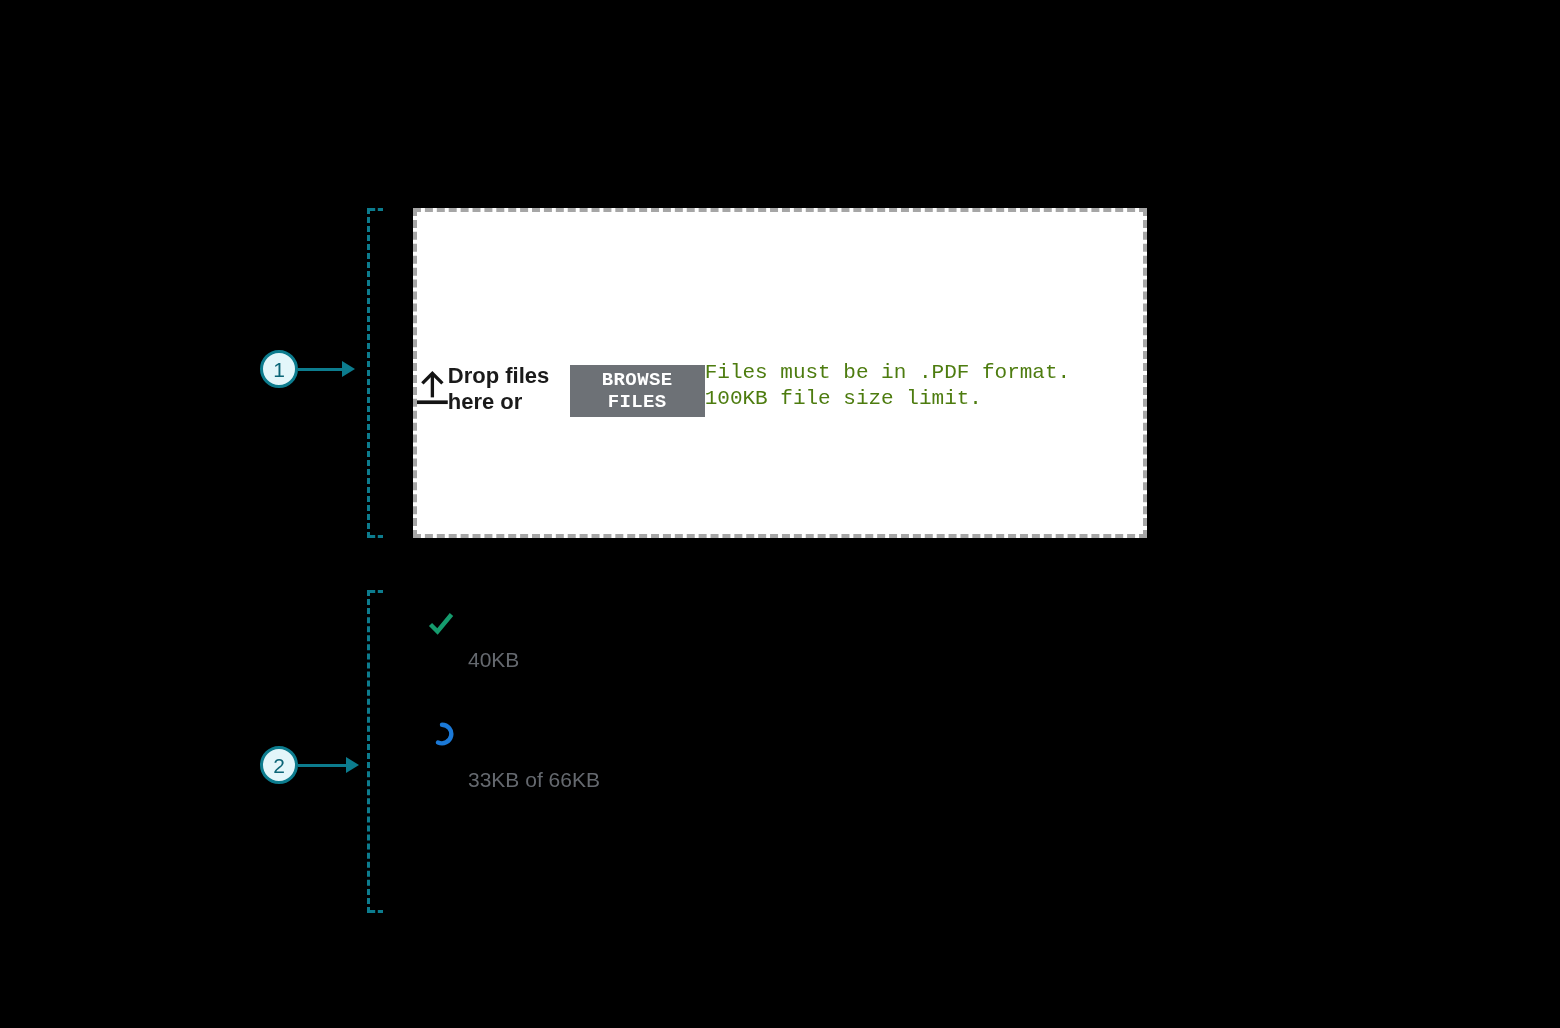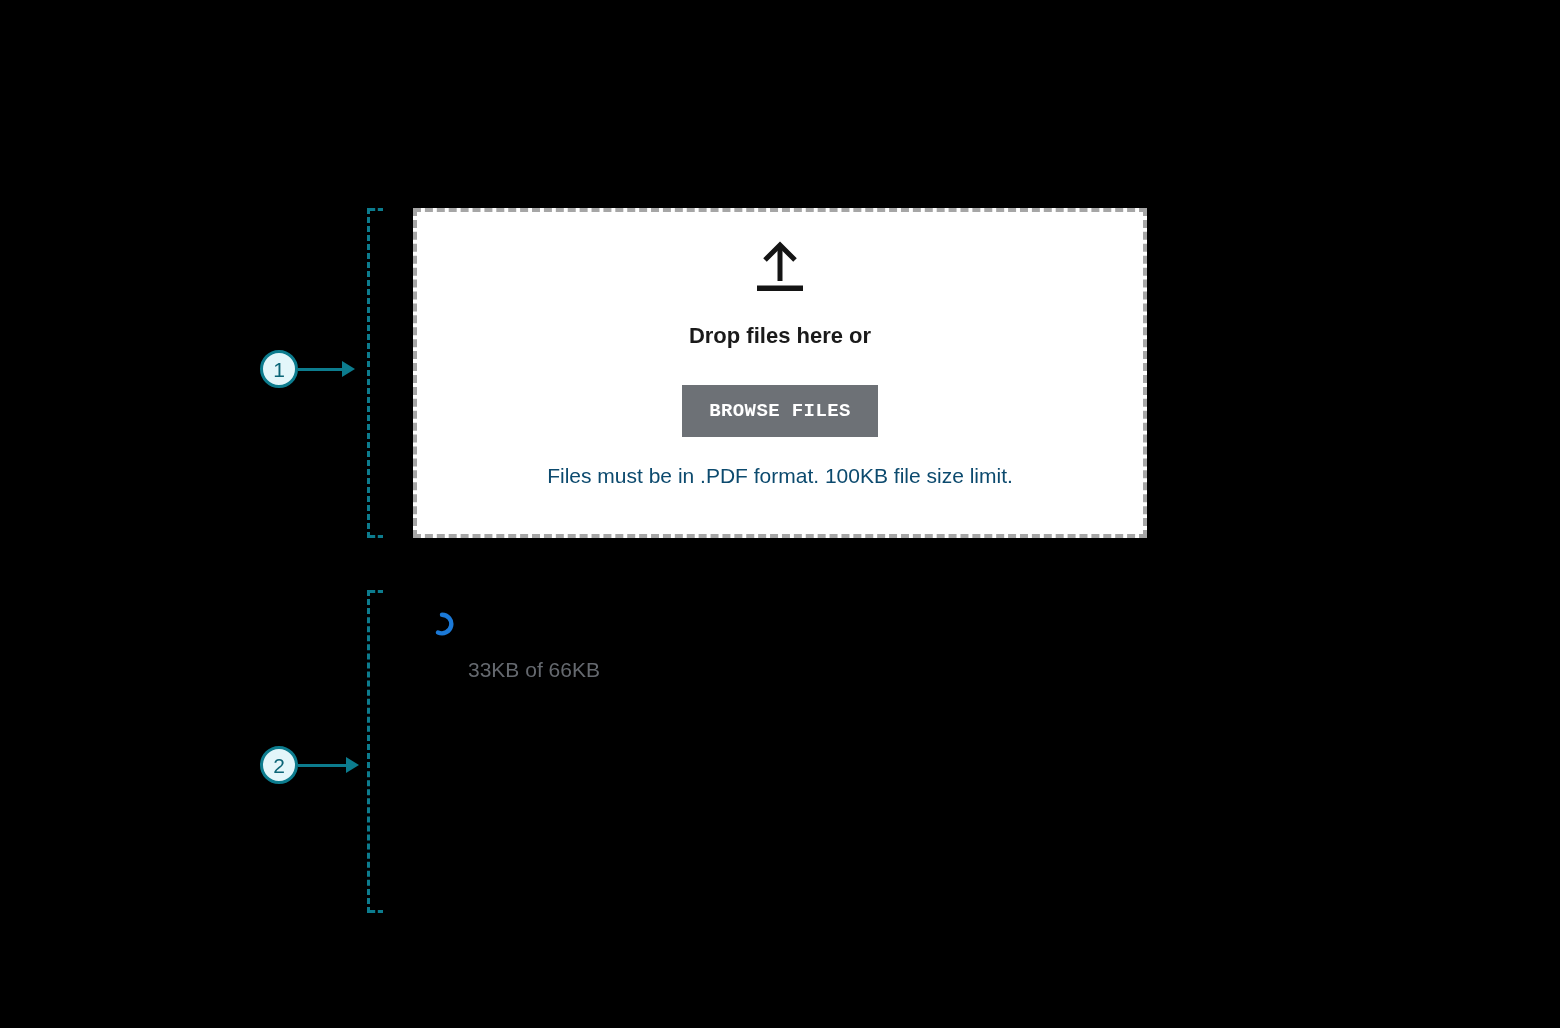--- a/index.html
+++ b/index.html
@@ -33,33 +33,33 @@
   }
   
   .bracket{position:absolute;width:16px;border-left:3px dashed var(--accent);}
   .bracket .tick{position:absolute;left:0;width:13px;border-top:3px dashed var(--accent);}
   .bracket .tick.top{top:0;}
   .bracket .tick.bottom{bottom:0;}
   
   .dropzone{
     position:absolute;left:413px;top:208px;width:734px;height:330px;
     box-sizing:border-box;background:#fff;border:4px dashed var(--dash);
-    display:flex;flex-direction:column;align-items:center;
+    display:flex;flex-direction:row;align-items:center;
   }
   .upload-icon{margin-top:25px;}
   .dz-heading{
     margin-top:32px;font-size:22px;line-height:26px;font-weight:700;color:#1A1A1A;
   }
   .browse-btn{
     margin-top:36px;width:196px;height:52px;border:none;cursor:pointer;
     background:var(--btn);color:#FFFFFF;font-family:Liberation Mono, monospace;
     font-size:19px;font-weight:600;letter-spacing:0.4px;
   }
   .dz-note{
-    margin-top:26px;font-size:21px;line-height:26px;color:#0c4a6e;
+    margin-top:26px;font-size:21px;line-height:26px;color:#4d7c0f;font-family:Liberation Mono, monospace;
   }
   
   .file-list{position:absolute;left:413px;top:590px;width:440px;height:323px;}
   .file-item{position:absolute;left:0;width:100%;height:70px;}
   .file-item:nth-child(1){top:20px;}
   .file-item:nth-child(2){top:130px;}
   .file-item:nth-child(3){top:236px;}
   .file-item .icon{position:absolute;left:15px;top:0;width:26px;height:26px;}
   .file-item.uploading .icon{left:17px;top:2px;width:24px;height:24px;}
   .file-item .size{
@@ -106,20 +106,26 @@
       <path d="M23 44 L23 10" stroke="#141414" stroke-width="5" fill="none"></path>
       <path d="M8 23 L23 8 L38 23" stroke="#141414" stroke-width="5" fill="none"></path>
       <rect x="0" y="48.5" width="46" height="5.5" fill="#141414"></rect>
     </svg>
     <div class="dz-heading">Drop files here or</div>
     <button class="browse-btn">BROWSE FILES</button>
     <div class="dz-note">Files must be in .PDF format. 100KB file size limit.</div>
   </div>
 
   <div class="file-list">
+      <div class="file-item success">
+        <svg class="icon" viewBox="0 0 26 26">
+          <polyline points="2.5,14.5 9.5,21.5 23.5,4.5" fill="none" stroke="#159B6D" stroke-width="4.4"></polyline>
+        </svg>
+        <span class="size">40KB</span>
+      </div>
       <div class="file-item uploading">
         <svg class="icon" viewBox="0 0 24 24">
           <path d="M12 2.7 A9.3 9.3 0 1 1 8.07 20.43" fill="none" stroke="#1B79D7" stroke-width="4.4" stroke-linecap="round"></path>
         </svg>
         <span class="size">33KB of 66KB</span>
       </div>
     </div>
 
 </div>
 

